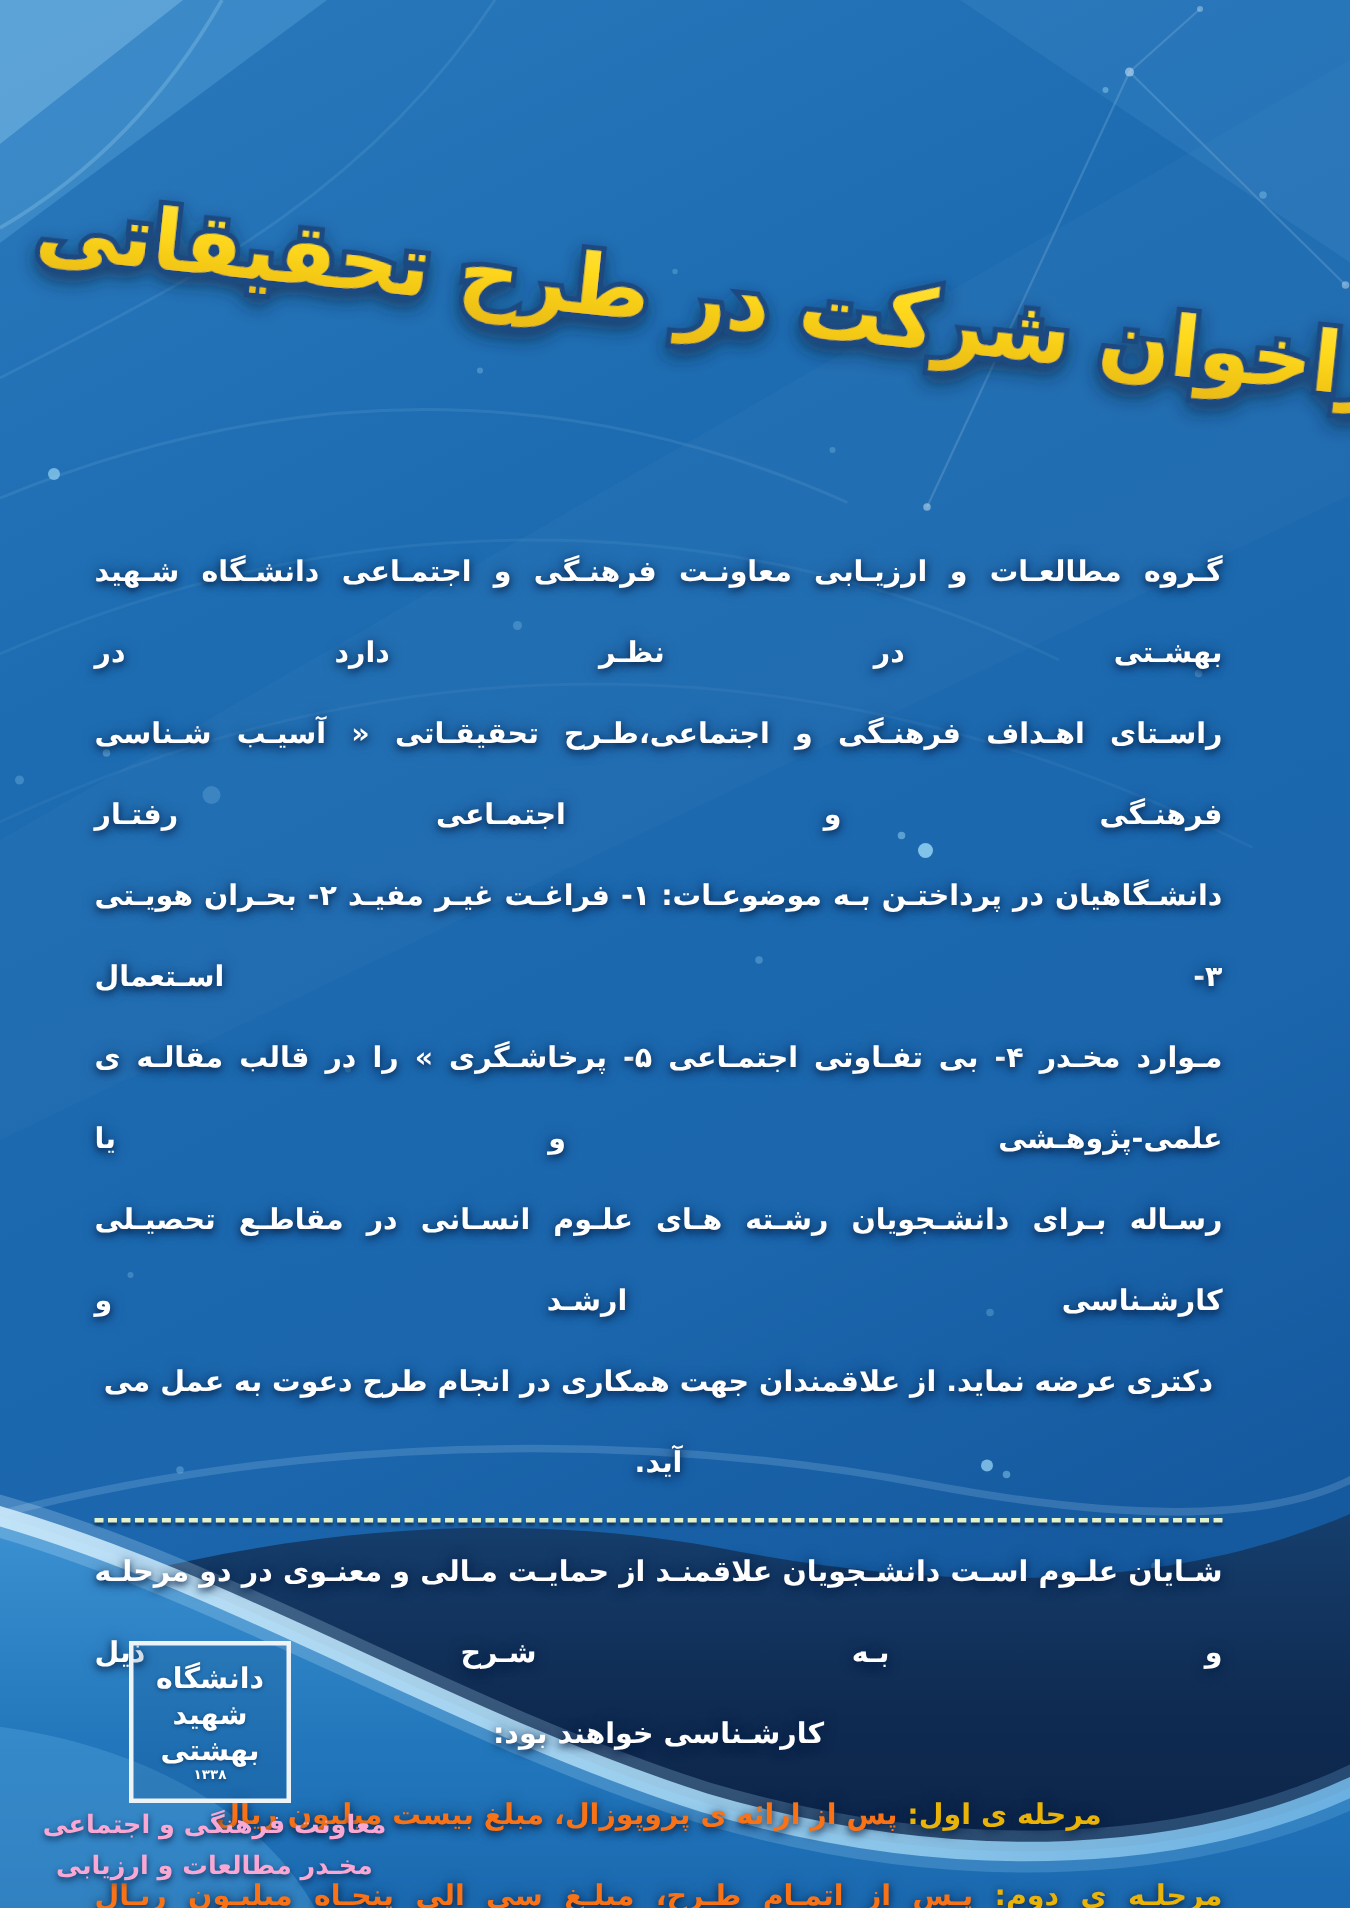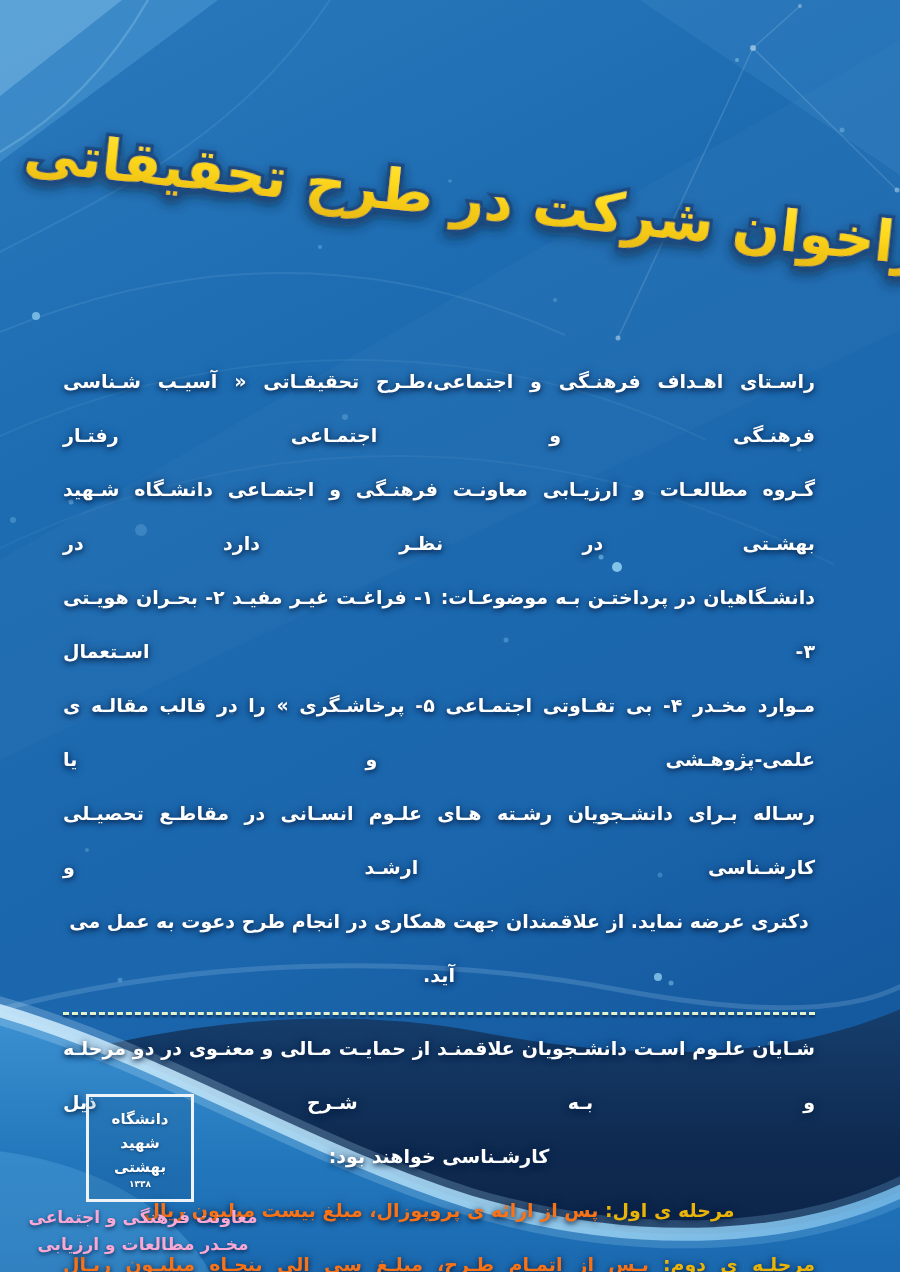--- a/index.html
+++ b/index.html
@@ -24,21 +24,21 @@
   .lbl{color:#eab308;}
   .yel{color:#f97316;}
   .logo{
     position:absolute;left:86px;top:1094px;width:108px;height:108px;
     box-sizing:border-box;border:3px solid #eef3f8;
     display:flex;flex-direction:column;align-items:center;justify-content:center;
     color:#ffffff;font-weight:bold;text-align:center;
     text-shadow:0 1px 3px rgba(8,33,70,.6);
     background:rgba(18,70,130,.18);
   }
-  .logo .ln{font-size:15px;line-height:24px;}
+  .logo .ln{font-size:19px;line-height:24px;}
   .logo .yr{font-size:9px;line-height:11px;letter-spacing:2px;}
   .org{
     position:absolute;left:18px;top:1204px;width:250px;text-align:center;
     color:#f9a8d4;font-size:17px;font-weight:bold;line-height:27px;
     text-shadow:0 2px 4px rgba(8,33,70,.8);
   }
 </style>
 </head>
 <body>
 
@@ -132,22 +132,22 @@
     <path d="M-10,1008 C150,1052 300,1148 470,1202 C640,1252 800,1242 912,1186" stroke="url(#gradBand)" stroke-width="28" fill="none" opacity="0.25"></path>
     <path d="M-10,1008 C150,1052 300,1148 470,1202 C640,1252 800,1242 912,1186" stroke="url(#gradBand)" stroke-width="13" fill="none" opacity="0.9"></path>
     <path d="M-10,1150 C80,1160 170,1200 210,1272 L-10,1272 Z" fill="#4d9fd8" opacity="0.45"></path>
 
     <text x="495" y="220" text-anchor="middle" font-family="DejaVu Sans, sans-serif" font-size="56" font-weight="bold" fill="url(#gradGold)" stroke="#1c4a80" stroke-width="7" style="paint-order:stroke;" filter="url(#titleShadow)" transform="rotate(6 495 200)">فراخوان شرکت در طرح تحقیقاتی</text>
   </svg>
 
   <div class="content">
 
     <div>
+      <div class="line j">گـروه مطالعـات و ارزیـابی معاونـت فرهنـگی و اجتمـاعی دانشـگاه شـهید بهشـتی در نظـر دارد در</div>
       <div class="line j">راسـتای اهـداف فرهنـگی و اجتماعی،طـرح تحقیقـاتی « آسیـب شـناسی فرهنـگی و اجتمـاعی رفتـار</div>
-      <div class="line j">گـروه مطالعـات و ارزیـابی معاونـت فرهنـگی و اجتمـاعی دانشـگاه شـهید بهشـتی در نظـر دارد در</div>
       <div class="line j">دانشـگاهیان در پرداختـن بـه موضوعـات: ۱- فراغـت غیـر مفیـد ۲- بحـران هویـتی ۳- اسـتعمال</div>
       <div class="line j">مـوارد مخـدر ۴- بی تفـاوتی اجتمـاعی ۵- پرخاشـگری » را در قالب مقالـه ی علمی-پژوهـشی و یا</div>
       <div class="line j">رسـاله بـرای دانشـجویان رشـته هـای علـوم انسـانی در مقاطـع تحصیـلی کارشـناسی ارشـد و</div>
       <div class="line r">دکتری عرضه نماید. از علاقمندان جهت همکاری در انجام طرح دعوت به عمل می آید.</div>
     </div>
 
     <div class="divider"></div>
 
     <div>
       <div class="line j">شـایان علـوم اسـت دانشـجویان علاقمنـد از حمایـت مـالی و معنـوی در دو مرحلـه و بـه شـرح ذیل</div>

